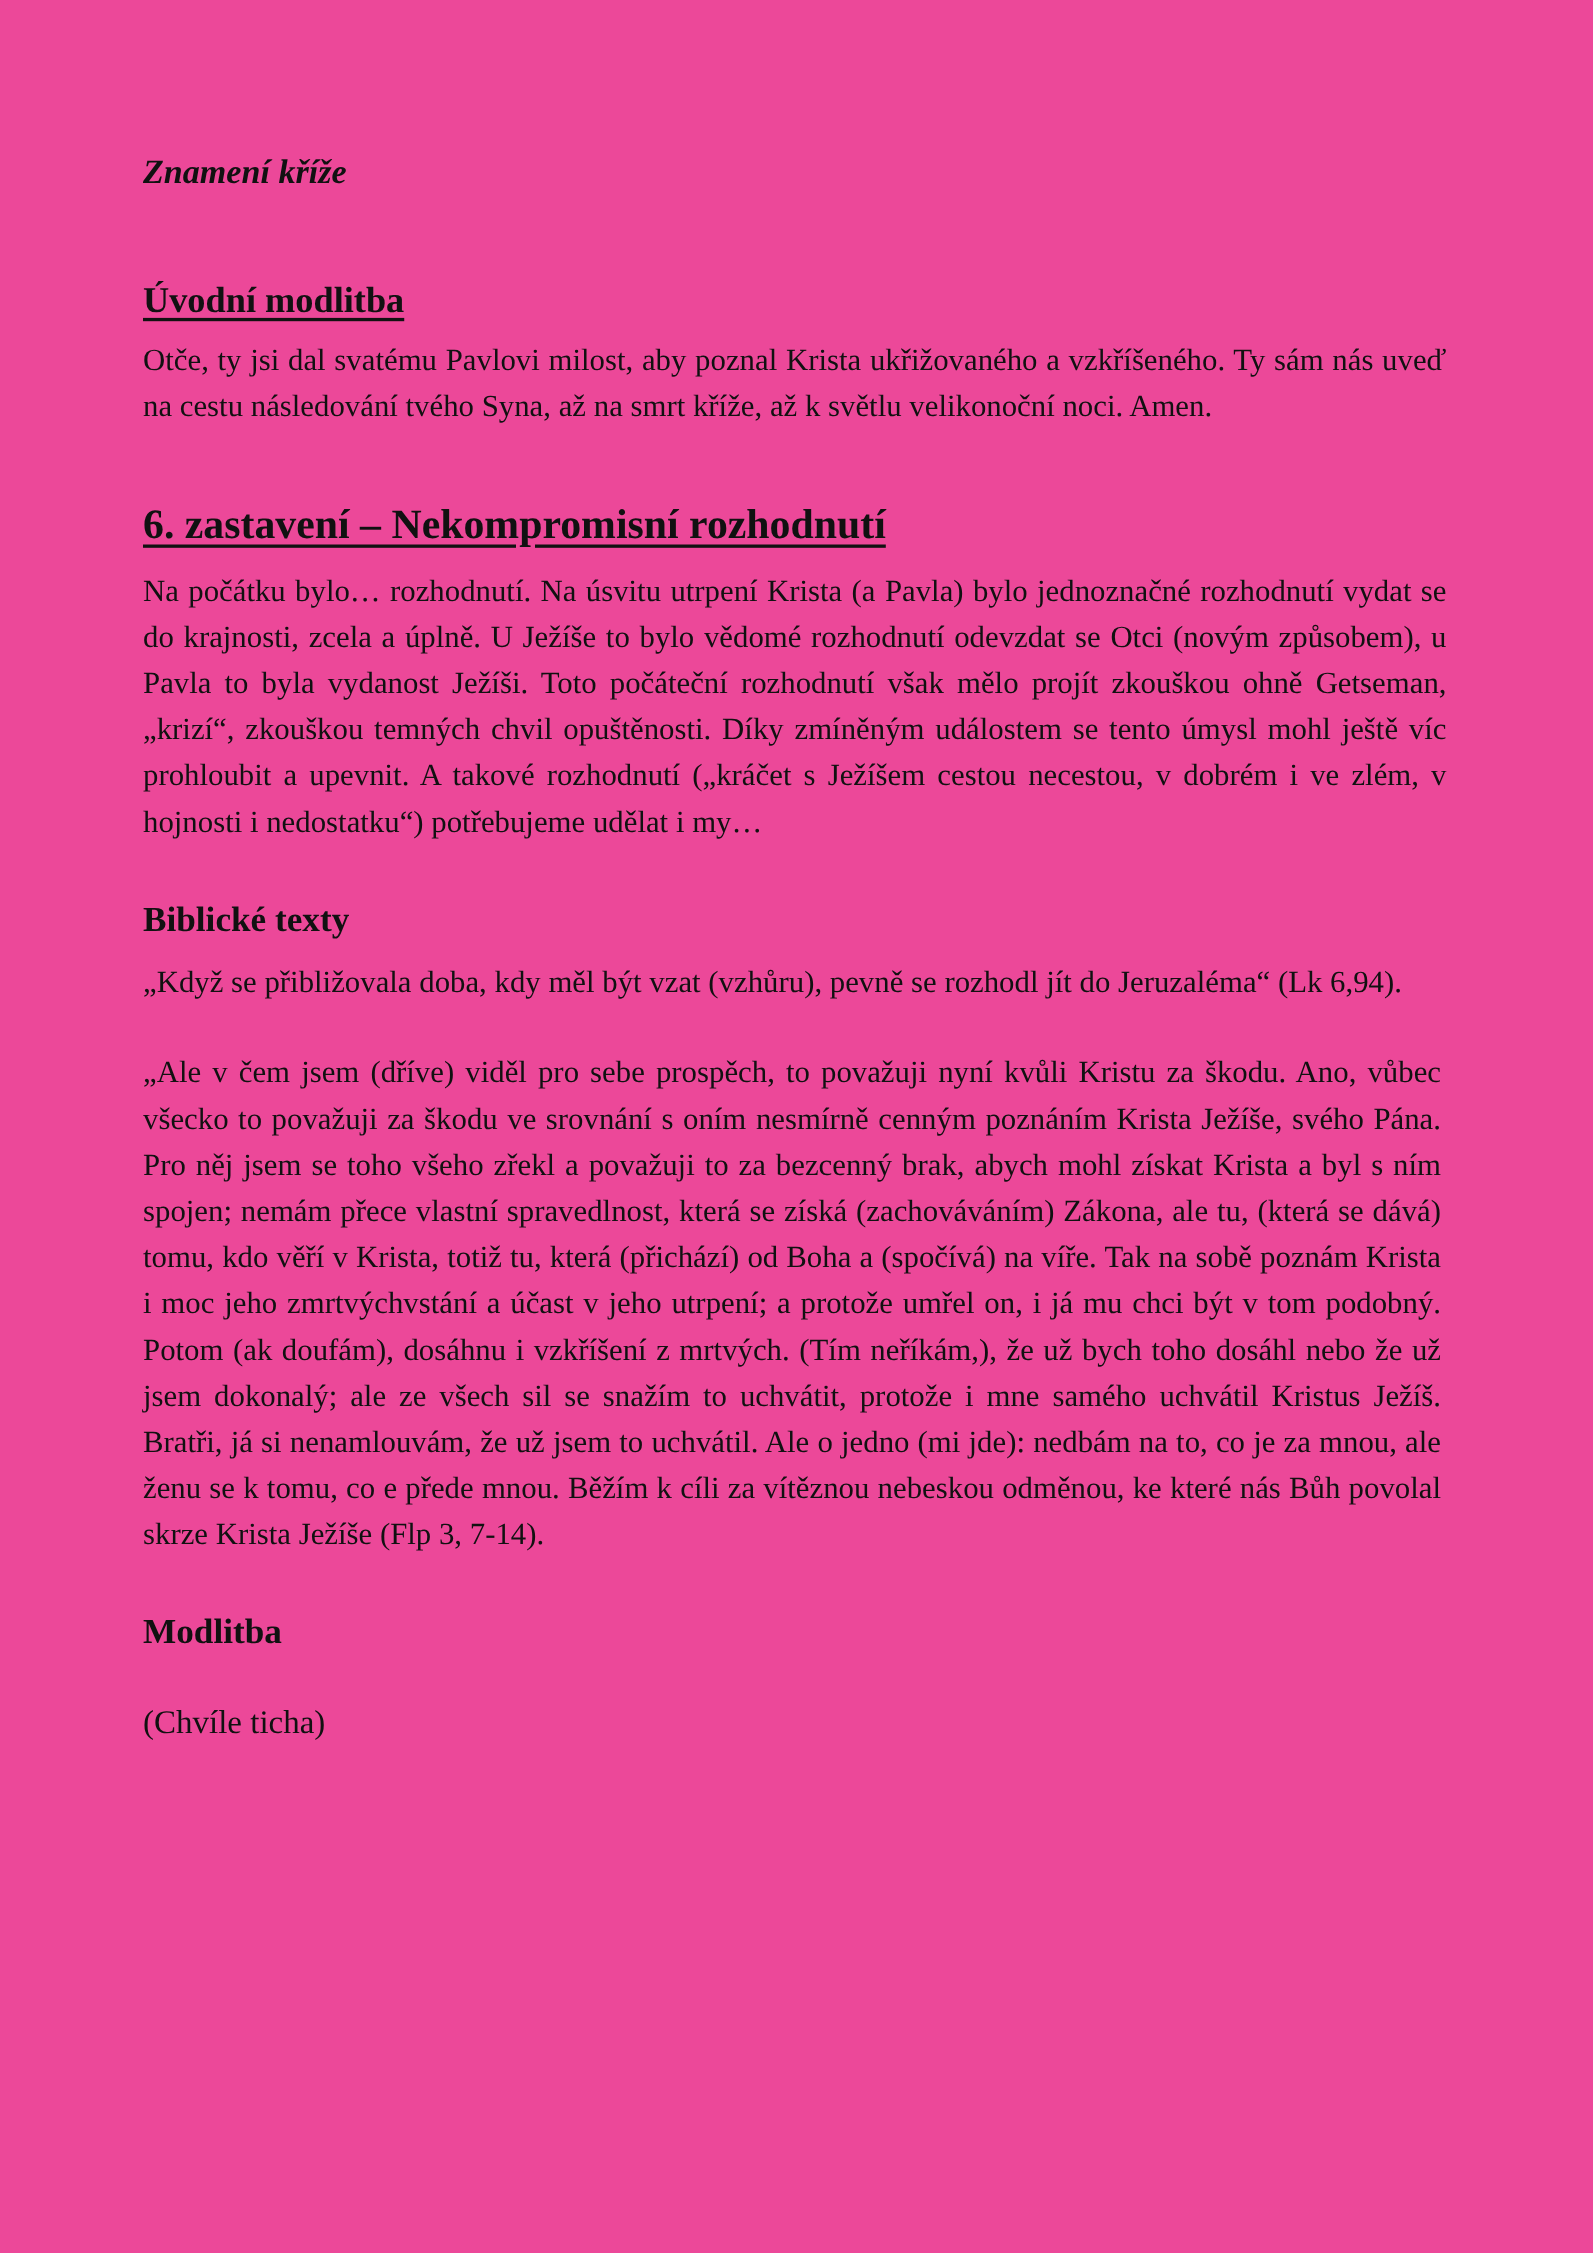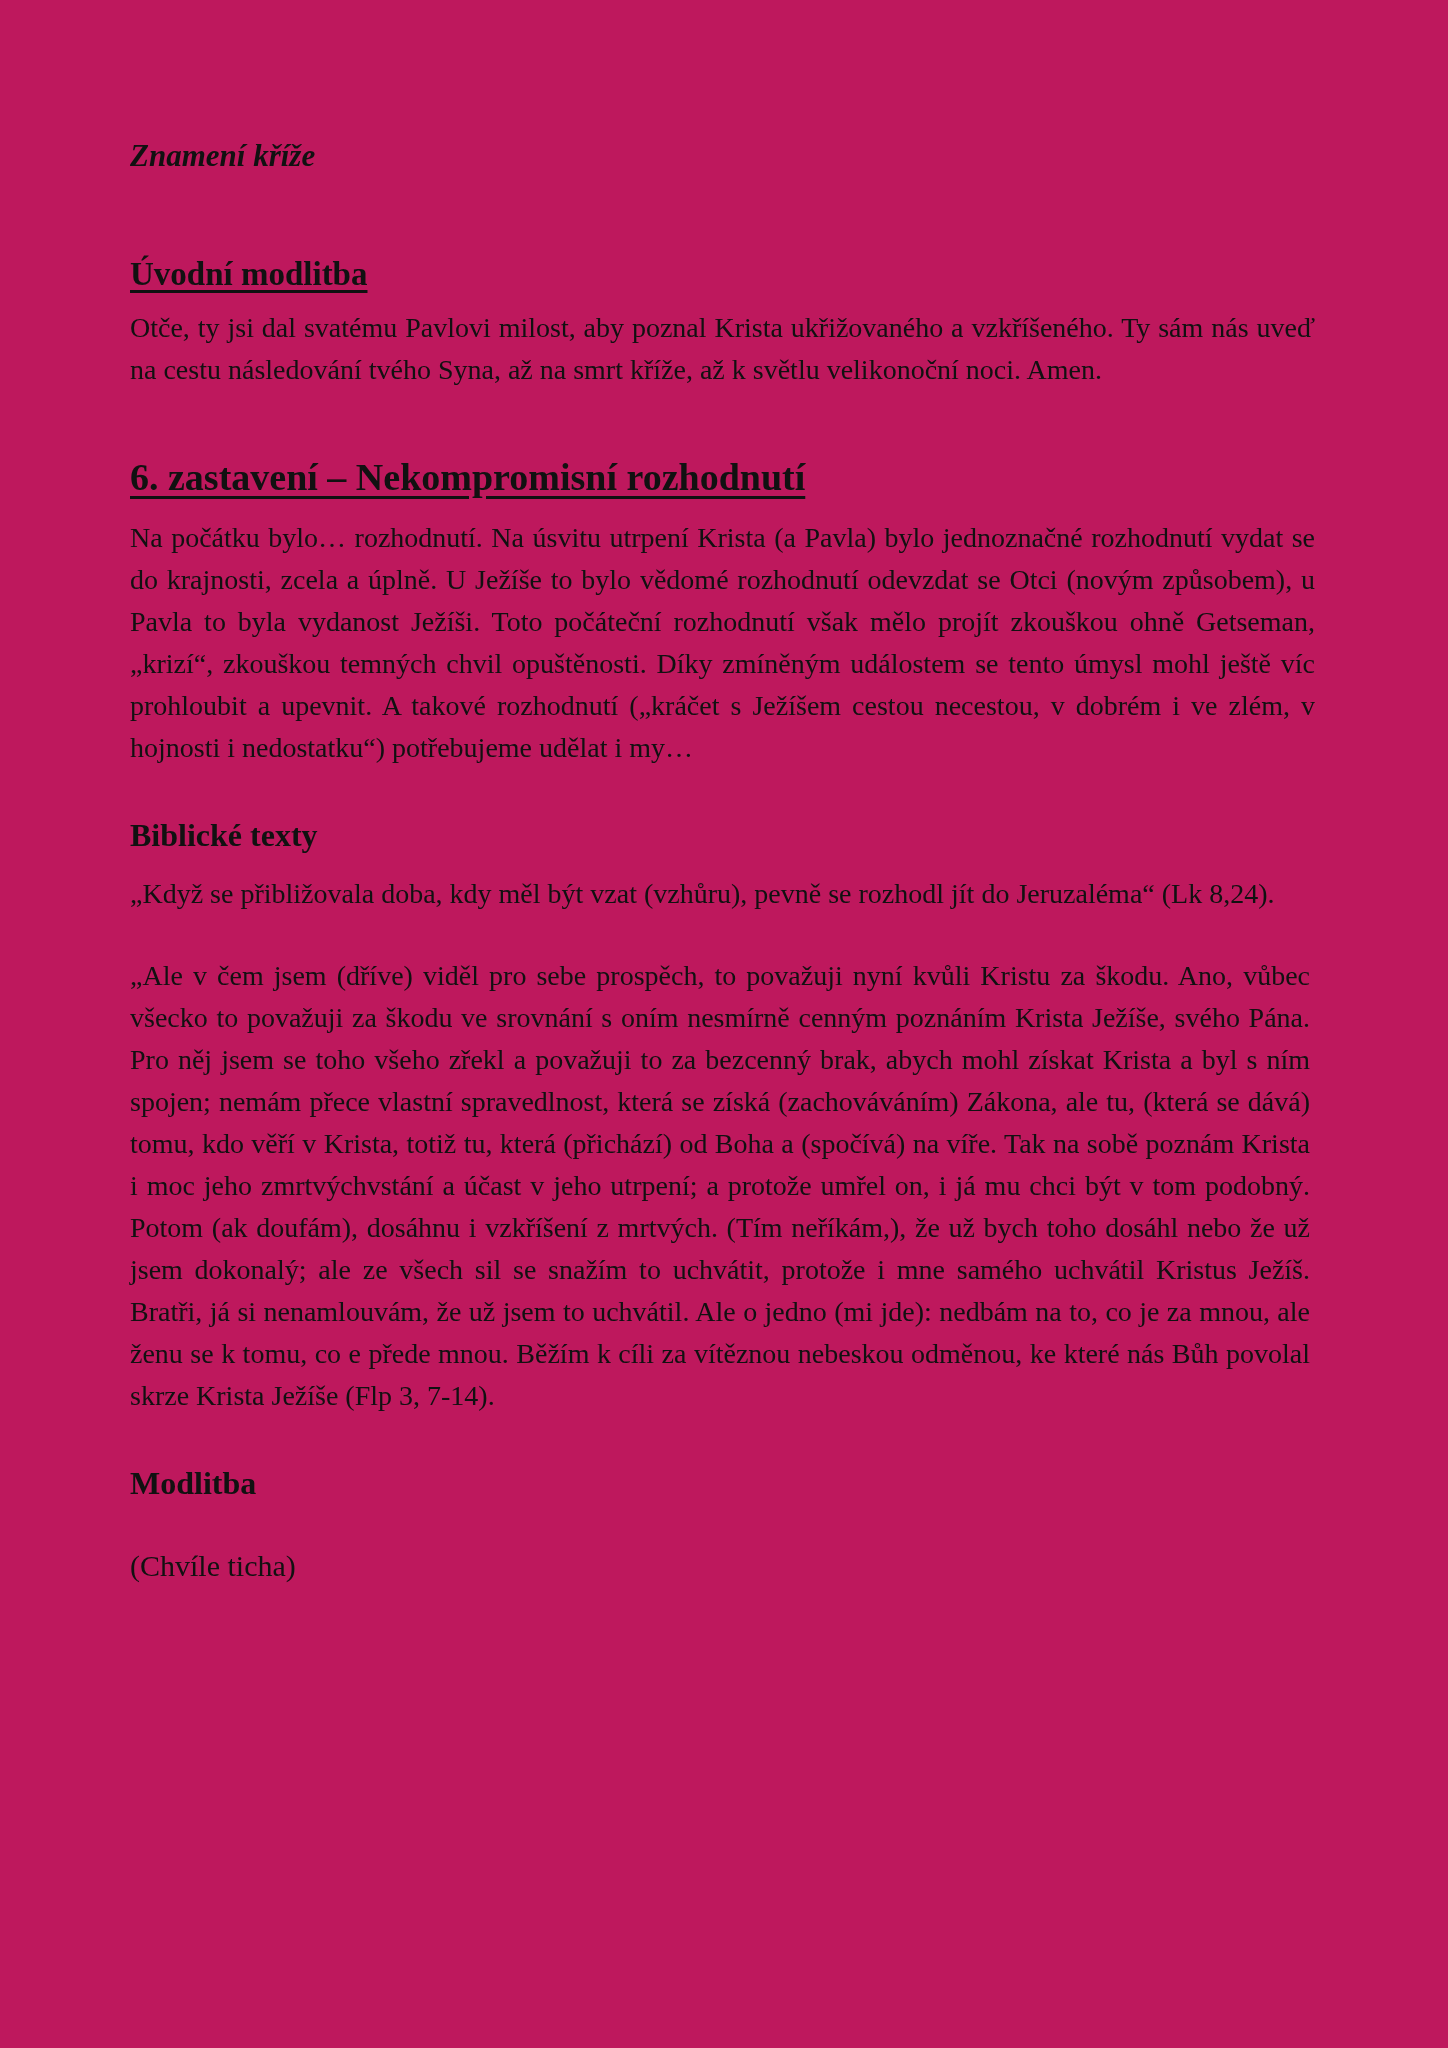--- a/index.html
+++ b/index.html
@@ -12,21 +12,21 @@
     height: 2048px;
     overflow: hidden;
     color: #111111;
     font-family: "Liberation Serif", "DejaVu Serif", serif;
   }
   .page {
     box-sizing: border-box;
     width: 1448px;
     height: 2048px;
     padding: 135px 133px 0 130px;
-    background: #be185d;
+    background: #ec4899;
   }
   .doc-title {
     margin: 0;
     font-size: 31px;
     line-height: 42px;
     font-weight: bold;
     font-style: italic;
   }
   .intro-heading {
     margin: 74px 0 0 0;
@@ -82,21 +82,21 @@
   <h2 class="intro-heading">Úvodní modlitba</h2>
 
   <p class="body-para">Otče, ty jsi dal svatému Pavlovi milost, aby poznal Krista ukřižovaného a vzkříšeného. Ty sám nás uveď na cestu následování tvého Syna, až na smrt kříže, až k světlu velikonoční noci. Amen.</p>
 
   <h1 class="station-heading">6. zastavení – Nekompromisní rozhodnutí</h1>
 
   <p class="body-para station-para">Na počátku bylo… rozhodnutí. Na úsvitu utrpení Krista (a Pavla) bylo jednoznačné rozhodnutí vydat se do krajnosti, zcela a úplně. U Ježíše to bylo vědomé rozhodnutí odevzdat se Otci (novým způsobem), u Pavla to byla vydanost Ježíši. Toto počáteční rozhodnutí však mělo projít zkouškou ohně Getseman, „krizí“, zkouškou temných chvil opuštěnosti. Díky zmíněným událostem se tento úmysl mohl ještě víc prohloubit a upevnit. A takové rozhodnutí („kráčet s Ježíšem cestou necestou, v dobrém i ve zlém, v hojnosti i nedostatku“) potřebujeme udělat i my…</p>
 
   <h3 class="sub-heading">Biblické texty</h3>
 
-  <p class="body-para quote-para">„Když se přibližovala doba, kdy měl být vzat (vzhůru), pevně se rozhodl jít do Jeruzaléma“ (Lk 8,24).</p>
+  <p class="body-para quote-para">„Když se přibližovala doba, kdy měl být vzat (vzhůru), pevně se rozhodl jít do Jeruzaléma“ (Lk 6,94).</p>
 
   <p class="body-para quote-para-long">„Ale v čem jsem (dříve) viděl pro sebe prospěch, to považuji nyní kvůli Kristu za škodu. Ano, vůbec všecko to považuji za škodu ve srovnání s oním nesmírně cenným poznáním Krista Ježíše, svého Pána. Pro něj jsem se toho všeho zřekl a považuji to za bezcenný brak, abych mohl získat Krista a byl s ním spojen; nemám přece vlastní spravedlnost, která se získá (zachováváním) Zákona, ale tu, (která se dává) tomu, kdo věří v Krista, totiž tu, která (přichází) od Boha a (spočívá) na víře. Tak na sobě poznám Krista i moc jeho zmrtvýchvstání a účast v jeho utrpení; a protože umřel on,  i já mu chci být v tom podobný. Potom (ak doufám), dosáhnu i vzkříšení z mrtvých. (Tím neříkám,), že už bych toho dosáhl nebo že už jsem dokonalý; ale ze všech sil se snažím to uchvátit, protože i mne samého uchvátil Kristus Ježíš. Bratři, já si nenamlouvám, že už jsem to uchvátil. Ale o jedno (mi jde): nedbám na to, co je za mnou, ale ženu se k tomu, co e přede mnou. Běžím k cíli za vítěznou nebeskou odměnou, ke které nás Bůh povolal skrze Krista Ježíše (Flp 3, 7-14).</p>
 
   <h3 class="sub-heading">Modlitba</h3>
 
 
   <p class="silence-note">(Chvíle ticha)</p>
 
 </div>
 

